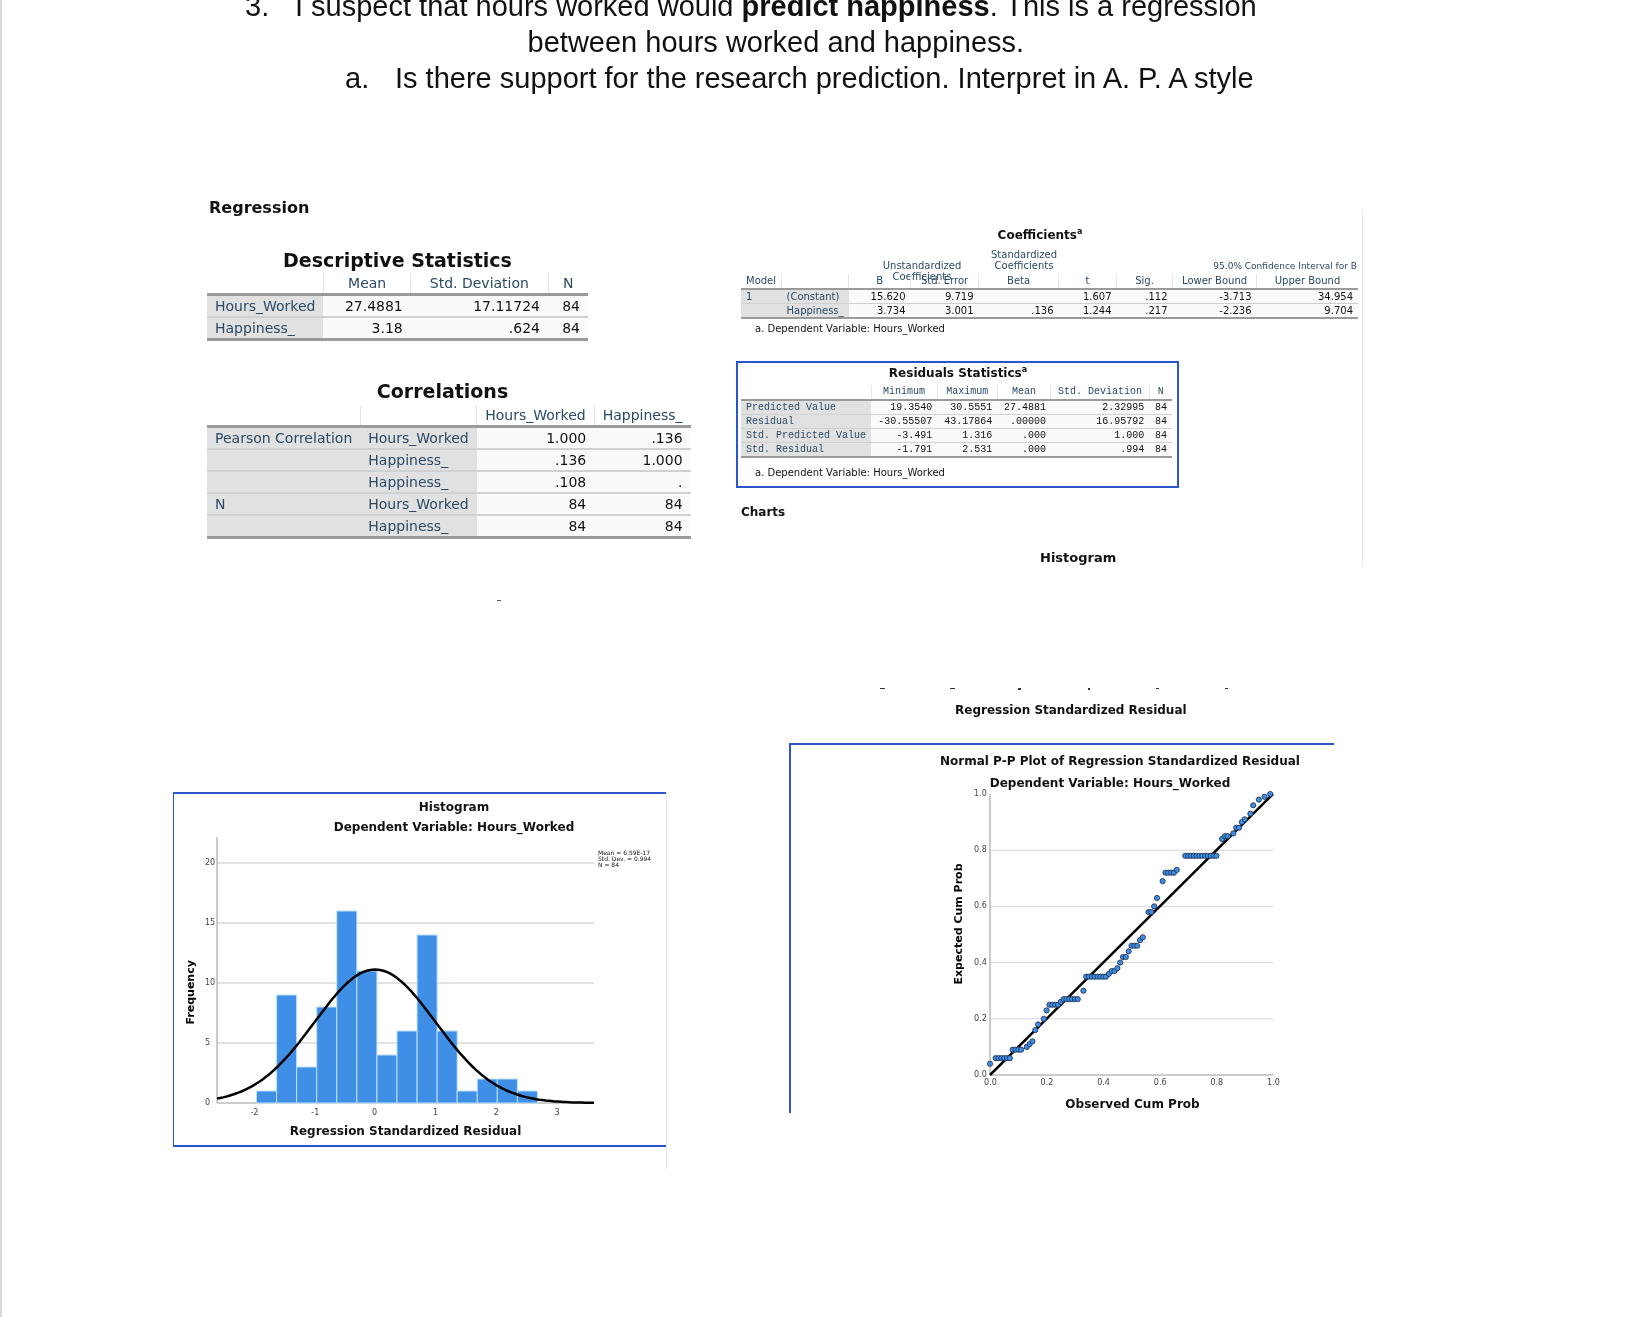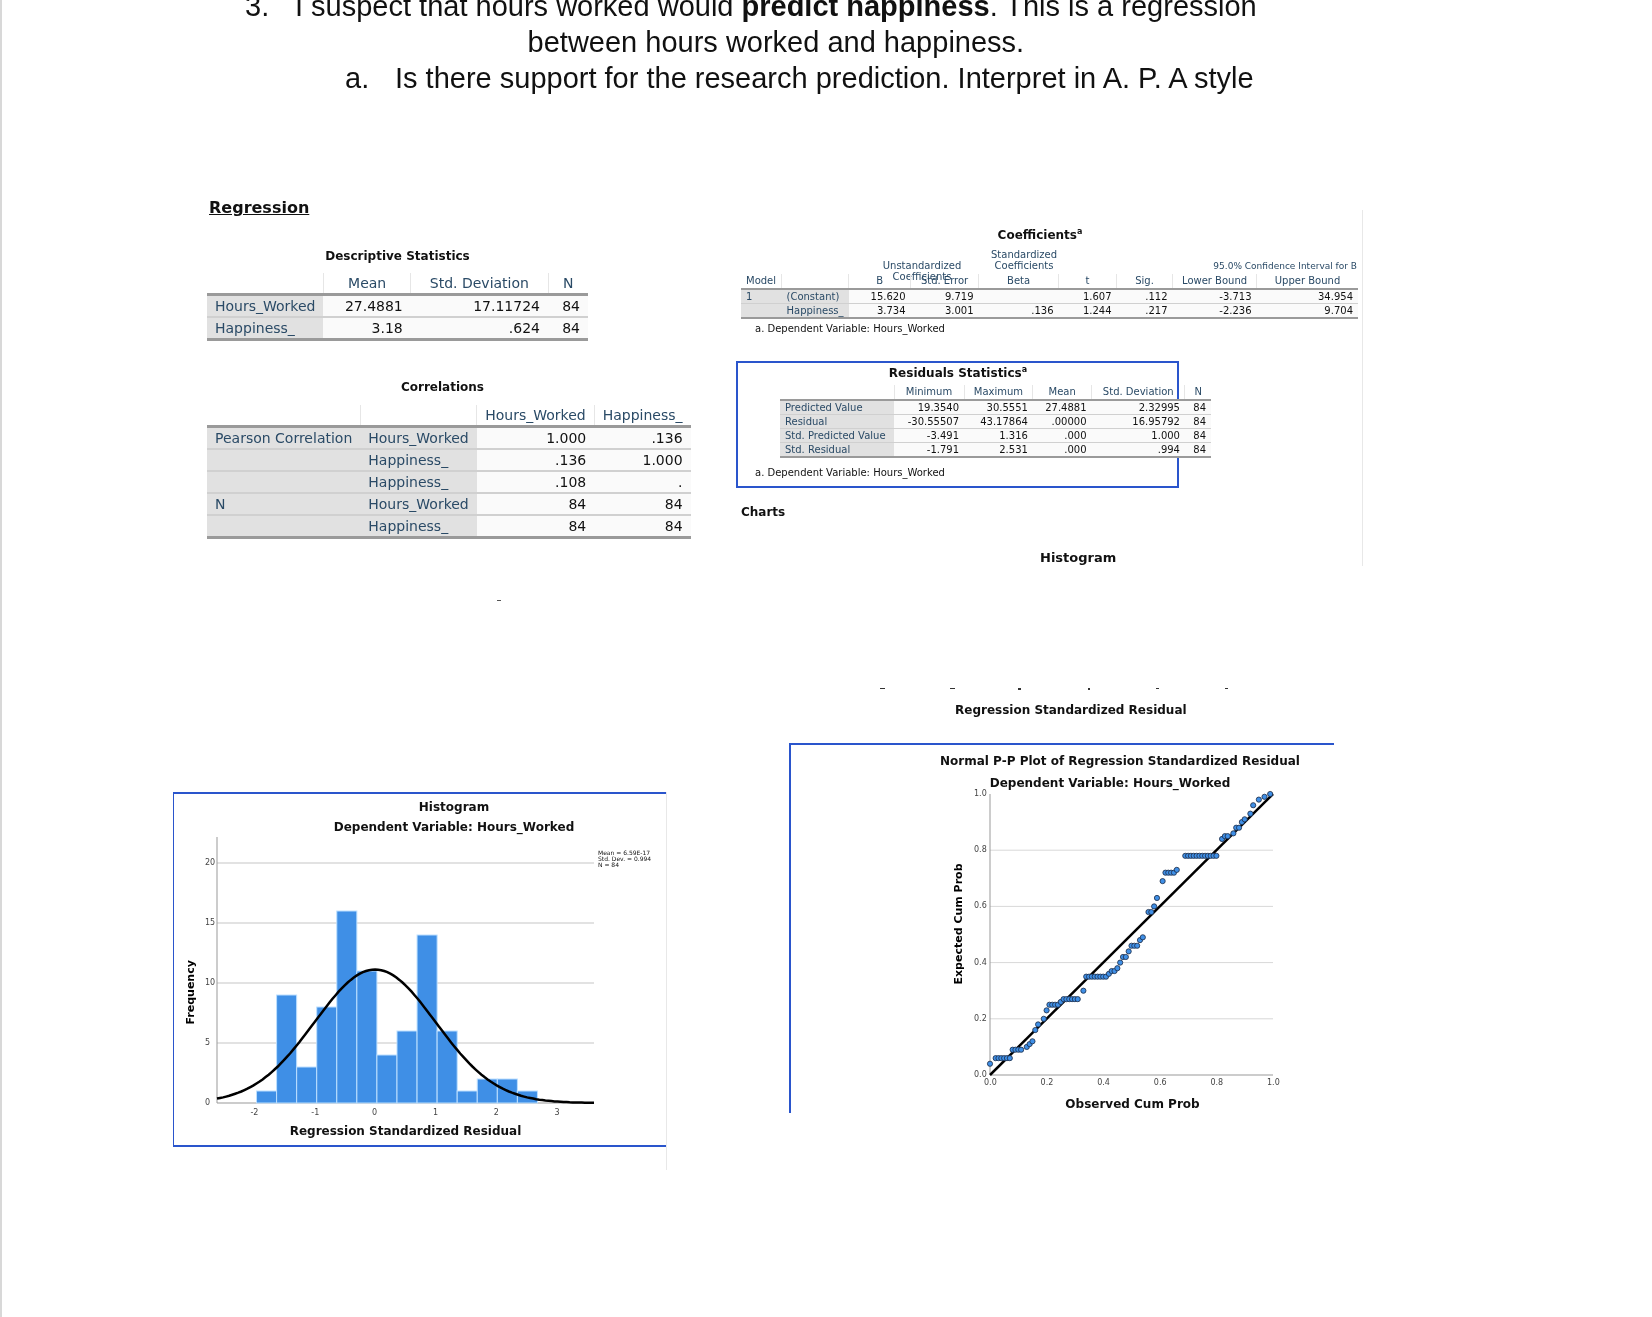--- a/index.html
+++ b/index.html
@@ -8,21 +8,21 @@
   .left-edge { position: absolute; left: 0; top: 0; width: 2px; height: 1317px; background: #d8d8d8; }
 
   .question { position: absolute; left: 245px; top: -12px; font-family: "Liberation Sans", sans-serif; font-size: 29px; line-height: 36px; color: #111; }
   .question .num { display: inline-block; width: 50px; }
   .question .line2 { padding-left: 50px; text-align: center; }
   .question .sub { padding-left: 100px; }
   .question .sub .letter { display: inline-block; width: 50px; }
   .question b { font-weight: bold; }
 
   .spss-title { position: absolute; font-weight: bold; font-size: 16px; color: #111; }
-  .table-title { position: absolute; font-weight: bold; font-size: 12px; color: #111; text-align: center; }
+  .table-title { position: absolute; font-weight: bold; font-size: 19px; color: #111; text-align: center; }
 
   table.spss { position: absolute; border-collapse: collapse; font-size: 14px; color: #22384e; }
   table.spss th { font-weight: normal; color: #2a4a66; padding: 2px 8px; text-align: center; white-space: nowrap; }
   table.spss td { padding: 2px 8px; white-space: nowrap; border-bottom: 2px solid #d0d0d0; }
   table.spss td.lbl { background: #e1e1e1; color: #2a4a66; text-align: left; }
   table.spss td.val { text-align: right; color: #111; background: #fafafa; }
   table.spss tr.first td { border-top: 3px solid #9a9a9a; }
   table.spss tr.last td { border-bottom: 3px solid #9a9a9a; }
   table.spss th + th { border-left: 1px solid #e6e6e6; }
 
@@ -45,21 +45,21 @@
 <body>
 
 <div class="left-edge"></div>
 
 <div class="question">
   <div><span class="num">3.</span><span>I suspect that hours worked would </span><b>predict happiness</b><span>. This is a regression</span></div>
   <div class="line2">between hours worked and happiness.</div>
   <div class="sub"><span class="letter">a.</span><span>Is there support for the research prediction. Interpret in A.   P.   A style</span></div>
 </div>
 
-<div class="spss-title" style="left:209px; top:198px;text-decoration:underline;">Regression</div>
+<div class="spss-title" style="left:209px; top:198px;">Regression</div>
 
 <div class="table-title" style="left:210px; top:249px; width:375px;">Descriptive Statistics</div>
 <table class="spss" style="left:207px; top:273px; width:381px;">
   <thead>
       <tr>
     <th style="width:115px"></th>
     <th>Mean</th>
     <th>Std. Deviation</th>
     <th>N</th>
   </tr>
@@ -166,21 +166,21 @@
       <td class="val">-2.236</td>
       <td class="val">9.704</td>
     </tr>
   </tbody>
 </table>
 <div class="footnote" style="left:755px; top:323px;">a. Dependent Variable: Hours_Worked</div>
 <div class="vline" style="left:1362px; top:210px; height:356px;"></div>
 
 <div class="blue-box" style="left:736px; top:361px; width:443px; height:127px;"></div>
 <div class="table-title" style="left:740px; top:365px; width:436px; font-size:12px;"><span>Residuals Statistics</span><sup style="font-size:8px">a</sup></div>
-<table class="spss small" style="left:780px; top:385px; width:431px;">
+<table class="spss small" style="left:741px; top:385px; width:431px;font-family:Liberation Mono, monospace;">
   <thead>
       <tr>
     <th style="width:114px"></th>
     <th>Minimum</th>
     <th>Maximum</th>
     <th>Mean</th>
     <th>Std. Deviation</th>
     <th>N</th>
   </tr>
     </thead>

